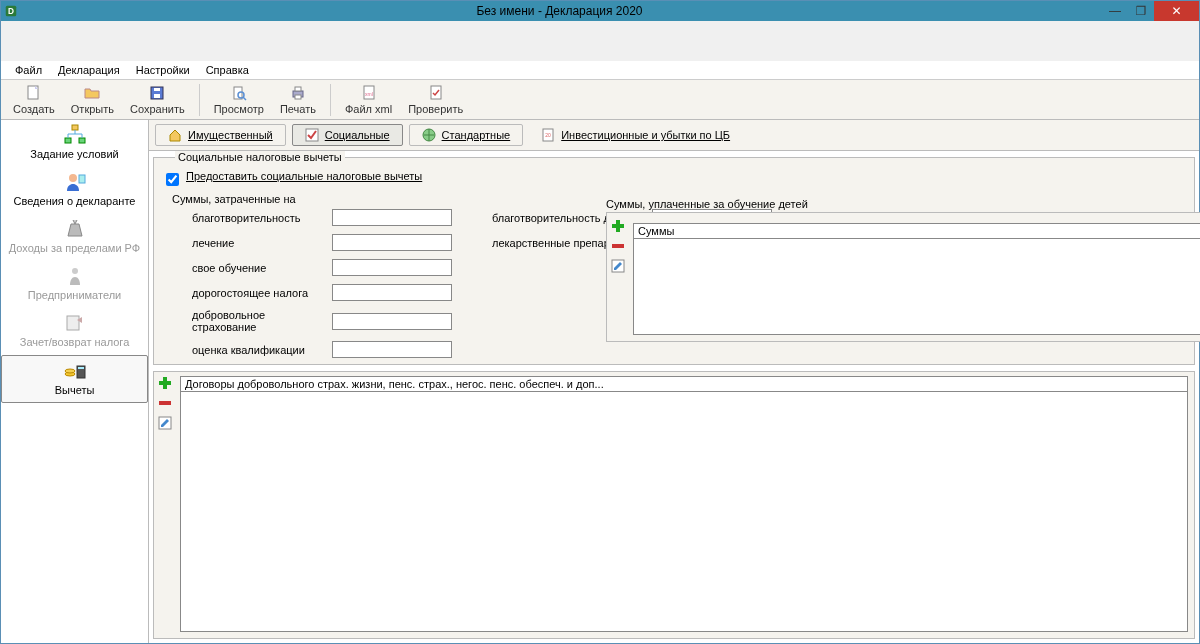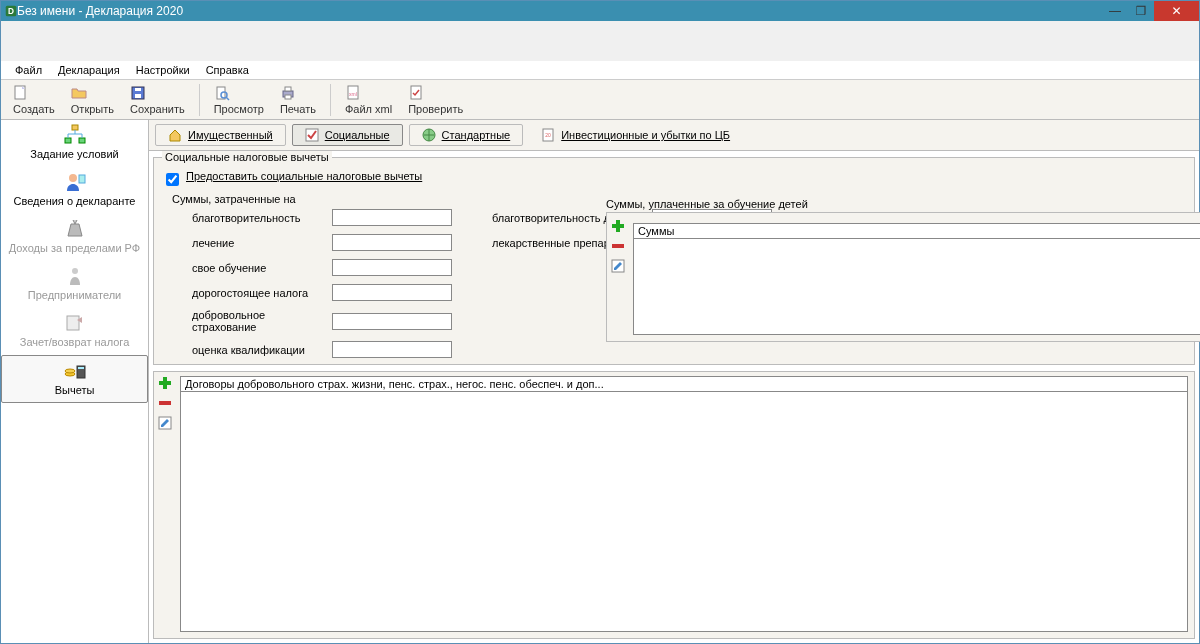--- a/index.html
+++ b/index.html
@@ -1,43 +1,43 @@
 <!DOCTYPE html>
 <html><head>
 <meta charset="utf-8">
 <style>
   * { box-sizing: border-box; }
   body { margin: 0; font-family: Tahoma, Arial, sans-serif; font-size: 11px; background: #f0f0f0; overflow: hidden; }
   .window { width: 1200px; height: 644px; display: flex; flex-direction: column; border: 1px solid #5a8fb5; }
   .titlebar { background: #3a8fb0; color: #333; height: 20px; display: flex; align-items: center; position: relative; }
   .titlebar-icon { width: 12px; height: 12px; margin-left: 4px; }
-  .titlebar-title { flex: 1; font-size: 12px; color: #ffffff; }
+  .titlebar-title { flex: 1; text-align: center; font-size: 12px; color: #000000; }
   .titlebar-btns { display: flex; height: 20px; }
   .titlebar-btn { width: 26px; height: 20px; display: flex; align-items: center; justify-content: center; color: #333; font-size: 12px; }
   .titlebar-btn.close { background: #c8382e; color: #fff; width: 45px; }
   .menubar { background: #fff; border-bottom: 1px solid #ccc; height: 19px; display: flex; align-items: center; padding: 0 6px; font-size: 11px; margin-top: 40px; }
   .menu-item { padding: 2px 8px; cursor: default; }
   .toolbar { background: #f5f3ee; border-bottom: 1px solid #bbb; height: 40px; display: flex; align-items: center; padding: 2px 4px; }
-  .tool-btn { display: flex; flex-direction: column; padding: 2px 8px; font-size: 11px; color: #333; cursor: pointer; }
+  .tool-btn { display: flex; flex-direction: column; align-items: center; padding: 2px 8px; font-size: 11px; color: #333; cursor: pointer; }
   .tool-icon { width: 16px; height: 16px; margin-bottom: 2px; }
   .tool-sep { width: 1px; height: 32px; background: #ccc; margin: 0 6px; }
   .body { flex: 1; display: flex; background: #fff; min-height: 0; }
   .sidebar { width: 148px; background: #fff; border-right: 1px solid #bbb; display: flex; flex-direction: column; }
   .side-item { display: flex; flex-direction: column; align-items: center; padding: 4px 2px 6px; font-size: 11px; text-align: right; border-bottom: 1px solid transparent; cursor: pointer; }
   .side-item.disabled { color: #9a9a9a; }
   .side-item.active { border: 1px solid #888; border-radius: 2px; background: #f8f8f8; }
   .side-icon { width: 24px; height: 22px; margin-bottom: 2px; }
   .main { flex: 1; display: flex; flex-direction: column; min-height: 0; }
   .tabbar { display: flex; align-items: center; padding: 4px 6px; gap: 6px; border-bottom: 1px solid #bbb; background: #f5f3ee; }
   .tab { display: flex; align-items: center; gap: 6px; padding: 3px 12px; border: 1px solid #bbb; background: #f5f3ee; border-radius: 2px; cursor: pointer; font-size: 11px; text-decoration: underline; }
   .tab.active { background: #e9e9e4; border-color: #888; }
   .tab-icon { width: 14px; height: 14px; }
   .content { flex: 1; display: flex; flex-direction: column; min-height: 0; }
   .groupbox { border: 1px solid #bbb; margin: 0 4px 4px 4px; position: relative; background: #f5f3ee; }
-  .group-title { position: absolute; top: -7px; left: 8px; background: #f5f3ee; padding: 0 3px; font-size: 11px; }
+  .group-title { position: absolute; top: -7px; left: 21px; background: #f5f3ee; padding: 0 3px; font-size: 11px; }
   .group-body { padding: 12px 8px 6px; }
   .chk-row { display: flex; align-items: flex-start; gap: 4px; }
   .chk-row label { text-decoration: underline; }
   .section-label { font-size: 11px; margin: 4px 0 4px 10px; }
   .grid-fields { display: grid; grid-template-columns: 140px 120px 40px 160px 130px; row-gap: 8px; align-items: center; margin-left: 30px; }
   .grid-fields input[type=text] { border: 1px solid #888; height: 17px; font-size: 11px; padding: 0 2px; width: 120px; }
   .children-box { position: absolute; left: 452px; top: 40px; width: 732px; }
   .children-group { border: 1px solid #bbb; background: #f5f3ee; position: relative; height: 130px; }
   .mini-toolbar { display: flex; flex-direction: column; gap: 6px; padding: 6px 4px; }
   .mini-btn { width: 14px; height: 14px; cursor: pointer; }

